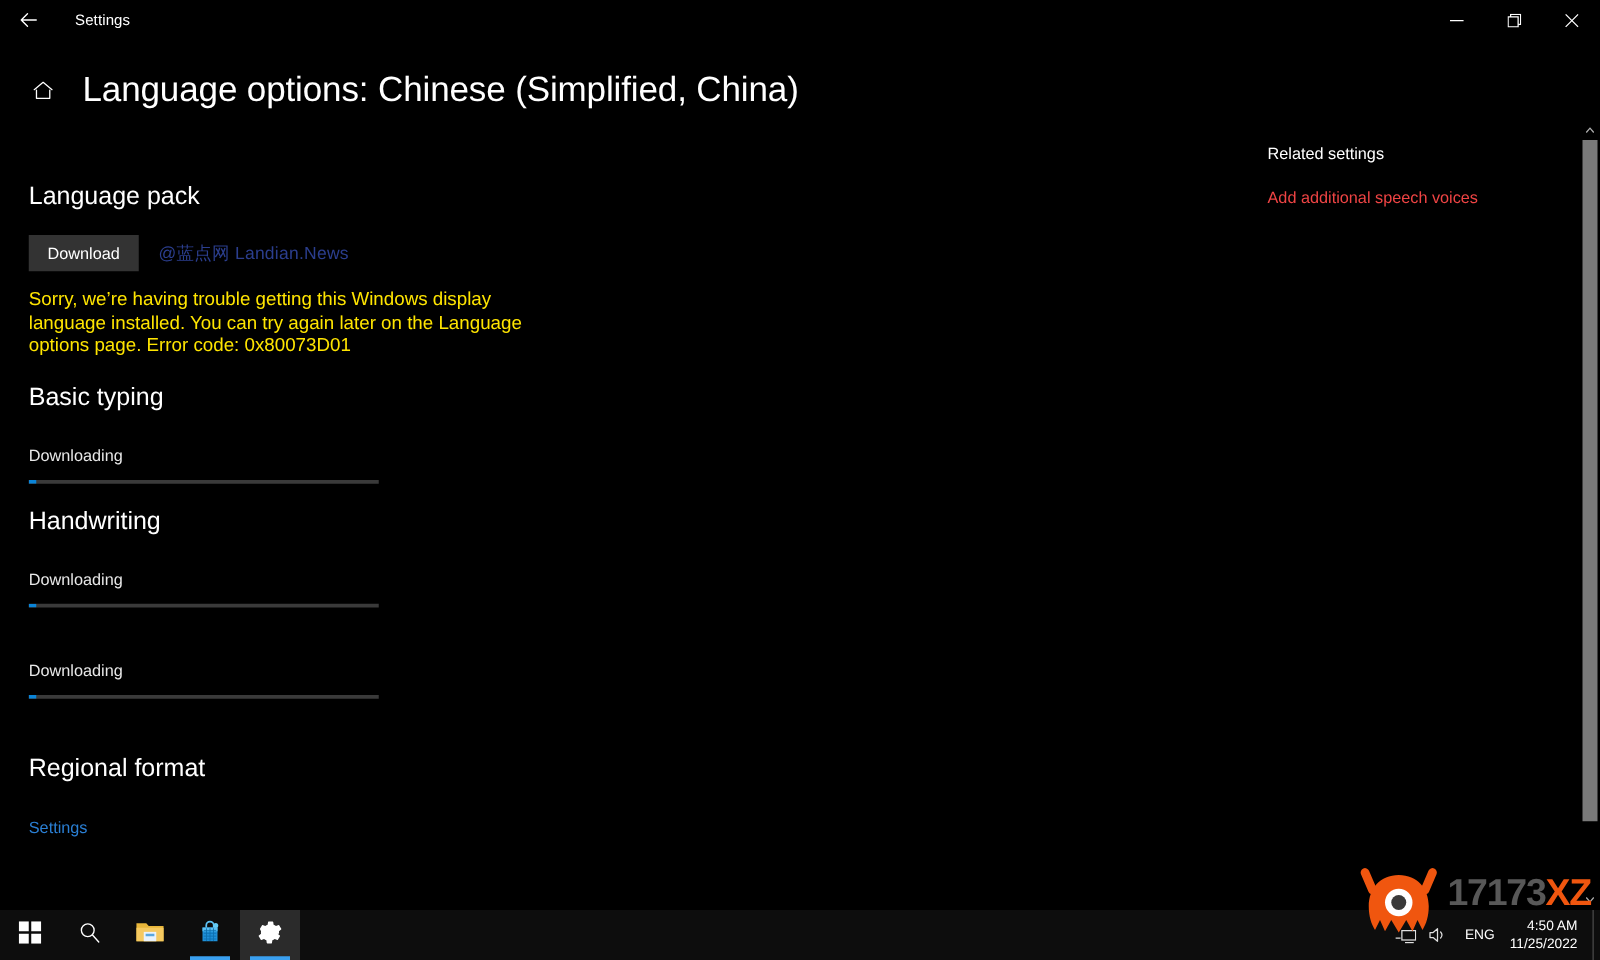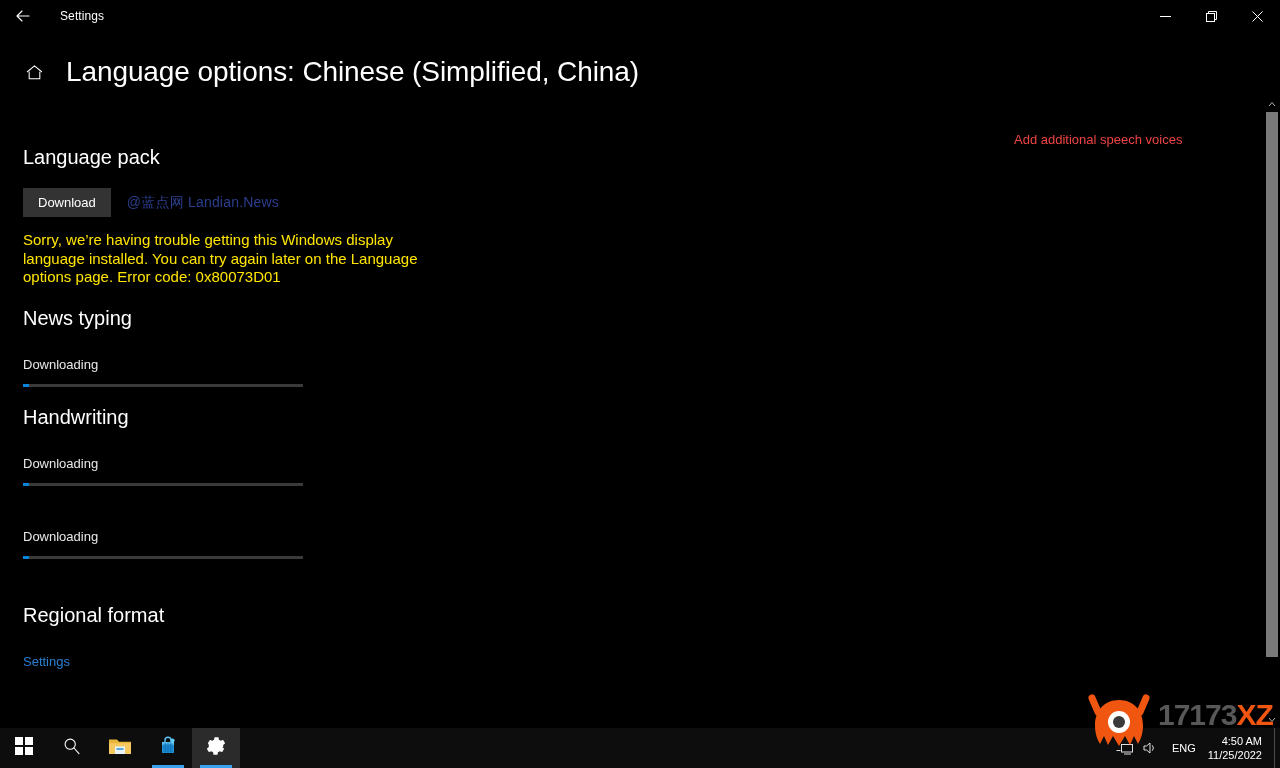--- a/index.html
+++ b/index.html
@@ -214,21 +214,21 @@
       <div style="position:absolute; left:0; top:48px;">
         <div class="section-head">Language pack</div>
         <div class="dl-row" style="margin-top:18px;">
           <button class="btn-download">Download</button>
           <span class="watermark-text">@蓝点网 Landian.News</span>
         </div>
         <div class="error-text" style="margin-top:14px;">Sorry, we’re having trouble getting this Windows display language installed. You can try again later on the Language options page. Error code: 0x80073D01</div>
       </div>
 
       <div style="position:absolute; left:0; top:209px;">
-        <div class="section-head">News typing</div>
+        <div class="section-head">Basic typing</div>
         <div class="subhead" style="margin-top:25px;">Downloading</div>
         <div class="progress-track" style="margin-top:10px;">
           <div class="progress-fill"></div>
         </div>
       </div>
 
       <div style="position:absolute; left:0; top:308px;">
         <div class="section-head">Handwriting</div>
         <div class="subhead" style="margin-top:25px;">Downloading</div>
         <div class="progress-track" style="margin-top:10px;">
@@ -248,20 +248,21 @@
         <a class="link link-settings" style="display:inline-block; margin-top:25px;">Settings</a>
       </div>
 
       <div style="position:absolute; left:0; top:635px;">
         <div class="section-head">Keyboards</div>
       </div>
 
     </div>
 
     <div class="col-right">
+      <div class="related-head">Related settings</div>
       <a class="link" style="display:inline-block; margin-top:17px;">Add additional speech voices</a>
     </div>
 
   </div>
 
   <div class="scrollbar">
     <div class="sb-arrow up">
       <svg width="8" height="6" viewBox="0 0 8 6">
           <path d="M1 5L4 1.5L7 5" stroke="#b0b0b0" stroke-width="1" fill="none"></path>
         </svg>

